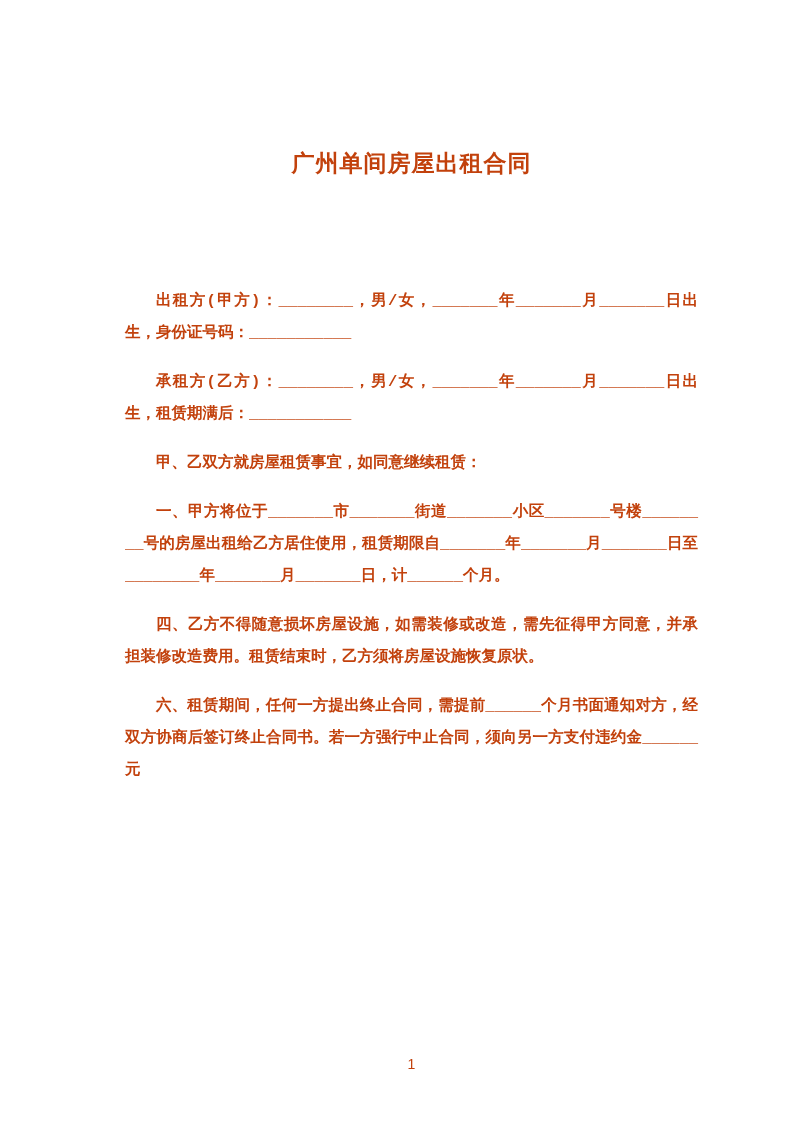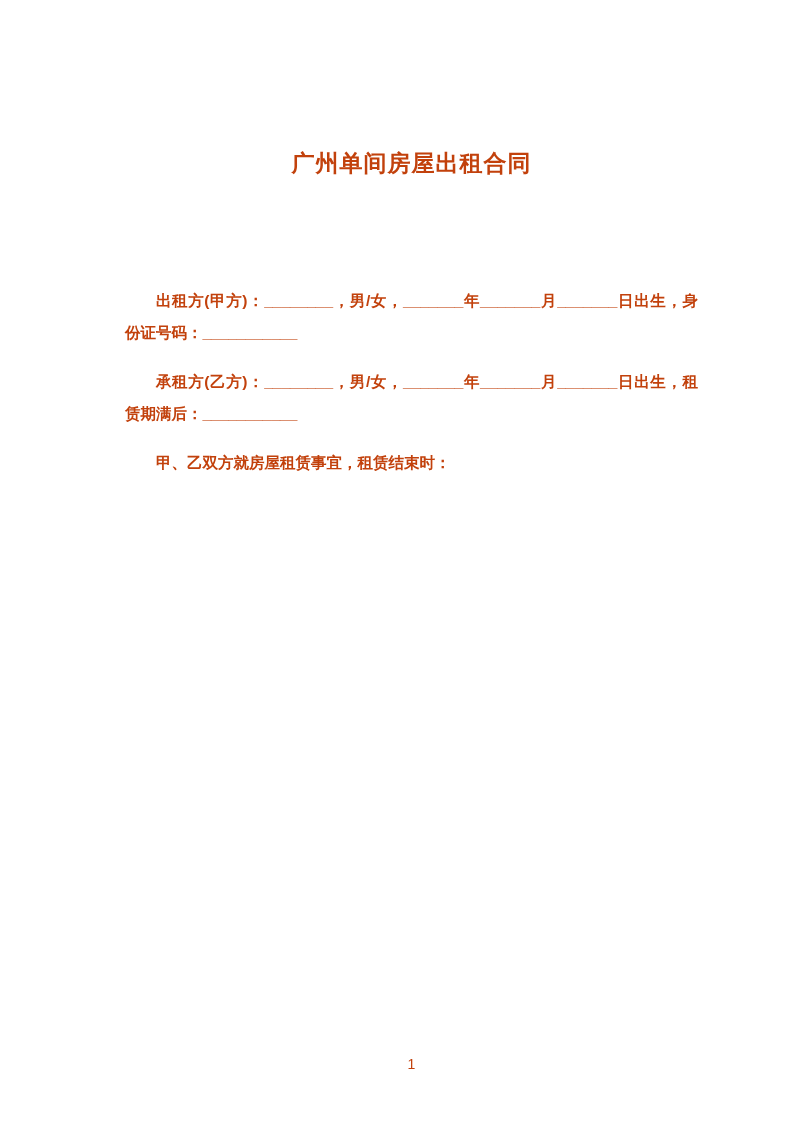--- a/index.html
+++ b/index.html
@@ -21,20 +21,21 @@
   }
   .doc-title {
     margin: 0;
     text-align: center;
     font-size: 23px;
     font-weight: bold;
     letter-spacing: 1px;
   }
   .doc-body {
     margin-top: 106px;
+    font-family: Liberation Mono, monospace;
   }
   .para {
     margin: 0 0 17px 0;
     font-size: 15.5px;
     line-height: 32px;
     font-weight: bold;
     text-align: justify;
     text-indent: 2em;
     word-break: break-all;
   }
@@ -53,24 +54,27 @@
 
 <div class="page">
 
   <h1 class="doc-title">广州单间房屋出租合同</h1>
 
   <div class="doc-body">
     <p class="para">出租方(甲方)：________，男/女，_______年_______月_______日出生，身份证号码：___________</p>
 
     <p class="para">承租方(乙方)：________，男/女，_______年_______月_______日出生，租赁期满后：___________</p>
 
-    <p class="para">甲、乙双方就房屋租赁事宜，租赁结束时：</p>
+    <p class="para">甲、乙双方就房屋租赁事宜，如同意继续租赁：</p>
+
+    <p class="para">一、甲方将位于_______市_______街道_______小区_______号楼________号的房屋出租给乙方居住使用，租赁期限自_______年_______月_______日至________年_______月_______日，计______个月。</p>
 
 
 
+    <p class="para">四、乙方不得随意损坏房屋设施，如需装修或改造，需先征得甲方同意，并承担装修改造费用。租赁结束时，乙方须将房屋设施恢复原状。</p>
 
 
-
+    <p class="para">六、租赁期间，任何一方提出终止合同，需提前______个月书面通知对方，经双方协商后签订终止合同书。若一方强行中止合同，须向另一方支付违约金______元</p>
   </div>
 
   <div class="page-number">1</div>
 
 </div>
 
 </body></html>

